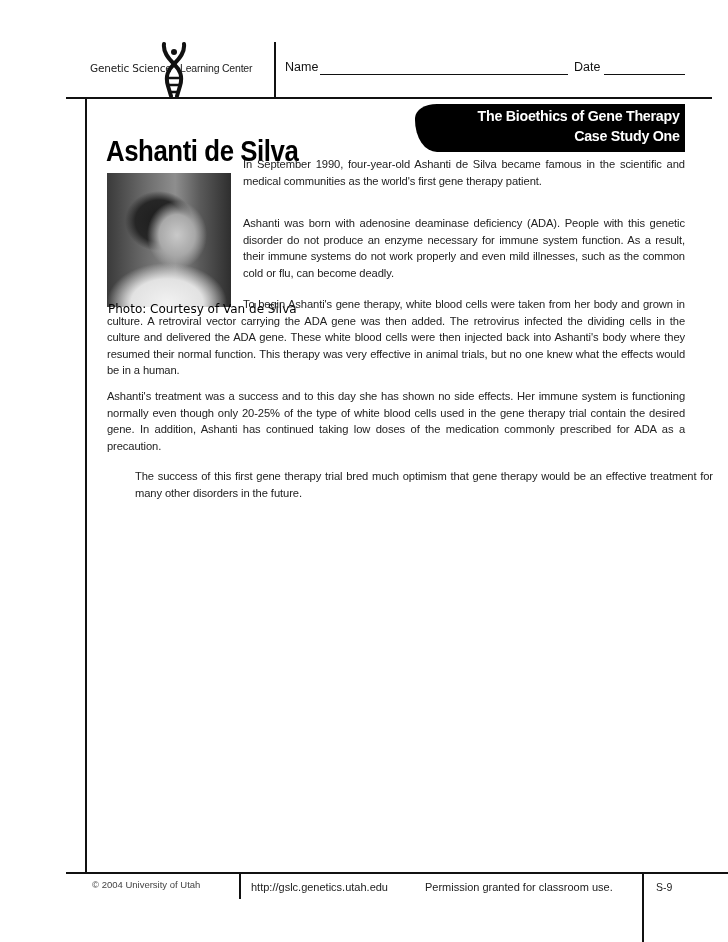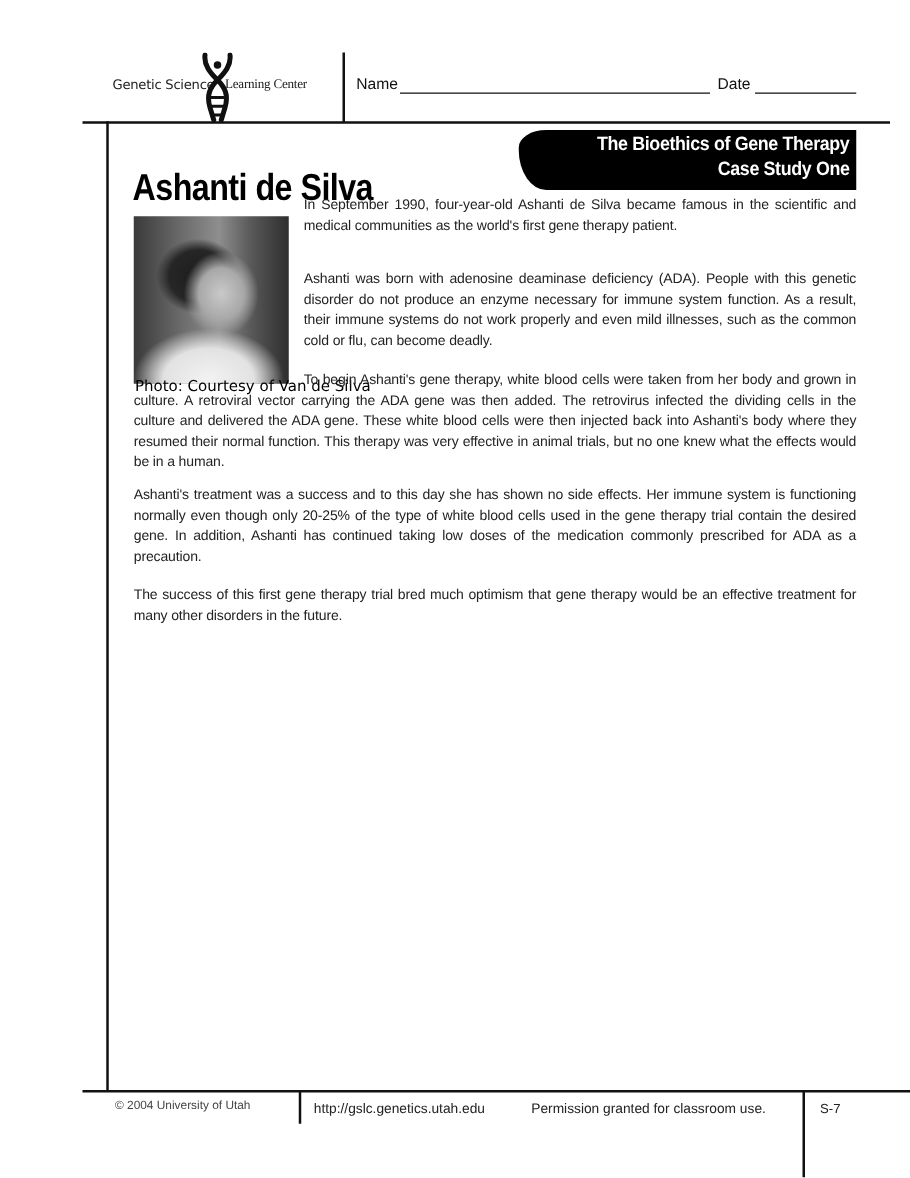--- a/index.html
+++ b/index.html
@@ -6,21 +6,21 @@
   html, body { width: 728px; height: 942px; background: #ffffff; overflow: hidden; }
   body { position: relative; font-family: "Liberation Sans", sans-serif; color: #1a1a1a; }
 
   
   .hline { position: absolute; height: 1.5px; background: #111; }
   .vline { position: absolute; width: 1.5px; background: #111; }
 
   
   .logo { position: absolute; left: 90px; top: 40px; width: 180px; height: 58px; }
   .logo-left { position: absolute; left: 0; top: 22px; font-family: "DejaVu Sans", sans-serif; font-size: 10.5px; color: #222; letter-spacing: -0.2px; }
-  .logo-right { position: absolute; left: 90px; top: 22px; font-family: Liberation Serif, serif; font-size: 10.5px; color: #222; letter-spacing: -0.2px; }
+  .logo-right { position: absolute; left: 90px; top: 22px; font-family: Liberation Sans, sans-serif; font-size: 10.5px; color: #222; letter-spacing: -0.2px; }
   .logo-glyph { position: absolute; left: 70px; top: 2px; width: 28px; height: 56px; }
 
   .field-label { position: absolute; font-size: 12.5px; color: #111; }
   .field-line { position: absolute; height: 1px; background: #111; }
 
   
   .banner { position: absolute; left: 415px; top: 104px; width: 270px; height: 48px; background: #000; border-radius: 22px 0 0 22px / 14px 0 0 32px; }
   .banner-line { position: absolute; right: 5px; font-family: "Liberation Sans", sans-serif; font-weight: bold; font-size: 15.5px; color: #fff; letter-spacing: -0.3px; transform: scaleX(0.92); transform-origin: right center; white-space: nowrap; }
 
   .case-name { position: absolute; left: 106px; top: 134px; font-family: "Liberation Sans", sans-serif; font-weight: bold; font-size: 30px; color: #000; letter-spacing: -0.5px; transform: scaleX(0.86); transform-origin: left center; white-space: nowrap; }
@@ -83,18 +83,18 @@
 <div class="photo"></div>
 <span class="photo-credit">Photo: Courtesy of Van de Silva</span>
 
 <p class="para narrow" style="top:156px;">In September 1990, four-year-old Ashanti de Silva became famous in the scientific and medical communities as the world's first gene therapy patient.</p>
 <p class="para narrow" style="top:215px;">Ashanti was born with adenosine deaminase deficiency (ADA). People with this genetic disorder do not produce an enzyme necessary for immune system function.  As a result, their immune systems do not work properly and even mild illnesses, such as the common cold or flu, can become deadly.</p>
 <div class="wrap-para">
   <span class="spacer"></span>
   <span>To begin Ashanti's gene therapy, white blood cells were taken from her body and grown in culture.  A retroviral vector carrying the ADA gene was then added.  The retrovirus infected the dividing cells in the culture and delivered the ADA gene.  These white blood cells were then injected back into Ashanti's body where they resumed their normal function.  This therapy was very effective in animal trials, but no one knew what the effects would be in a human.</span>
 </div>
 <p class="para wide" style="top:388px;">Ashanti's treatment was a success and to this day she has shown no side effects.  Her immune system is functioning normally even though only 20-25% of the type of white blood cells used in the gene therapy trial contain the desired gene. In addition, Ashanti has continued taking low doses of the medication commonly prescribed for ADA as a precaution.</p>
-<p class="para wide" style="top:468px;">The success of this first gene therapy trial bred much optimism that gene therapy would be an effective treatment for many other disorders in the future.</p>
+<p class="para wide" style="top:468px;margin-left:28px;">The success of this first gene therapy trial bred much optimism that gene therapy would be an effective treatment for many other disorders in the future.</p>
 
 <span class="foot" style="left:92px; top:879px; font-size:9.5px; color:#444;">© 2004 University of Utah</span>
 <span class="foot" style="left:251px; top:881px; font-size:11px;">http://gslc.genetics.utah.edu</span>
 <span class="foot" style="left:425px; top:881px; font-size:11px;">Permission granted for classroom use.</span>
-<span class="foot" style="left:656px; top:881px; font-size:10.5px;">S-7</span>
+<span class="foot" style="left:656px; top:881px; font-size:10.5px;">S-9</span>
 
 </body></html>

